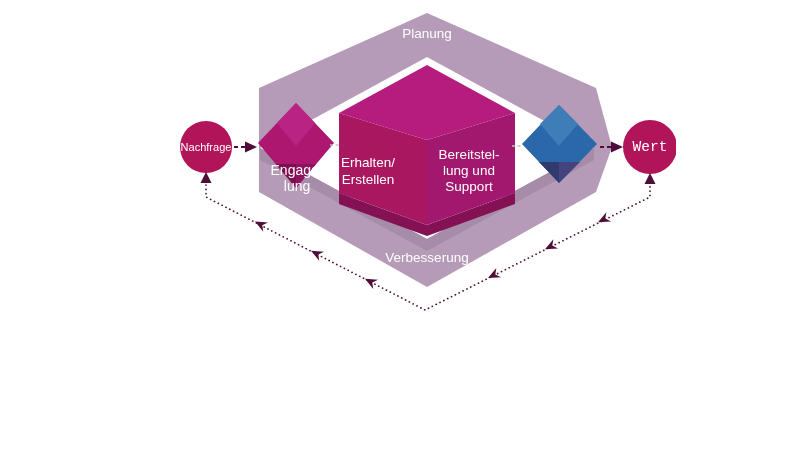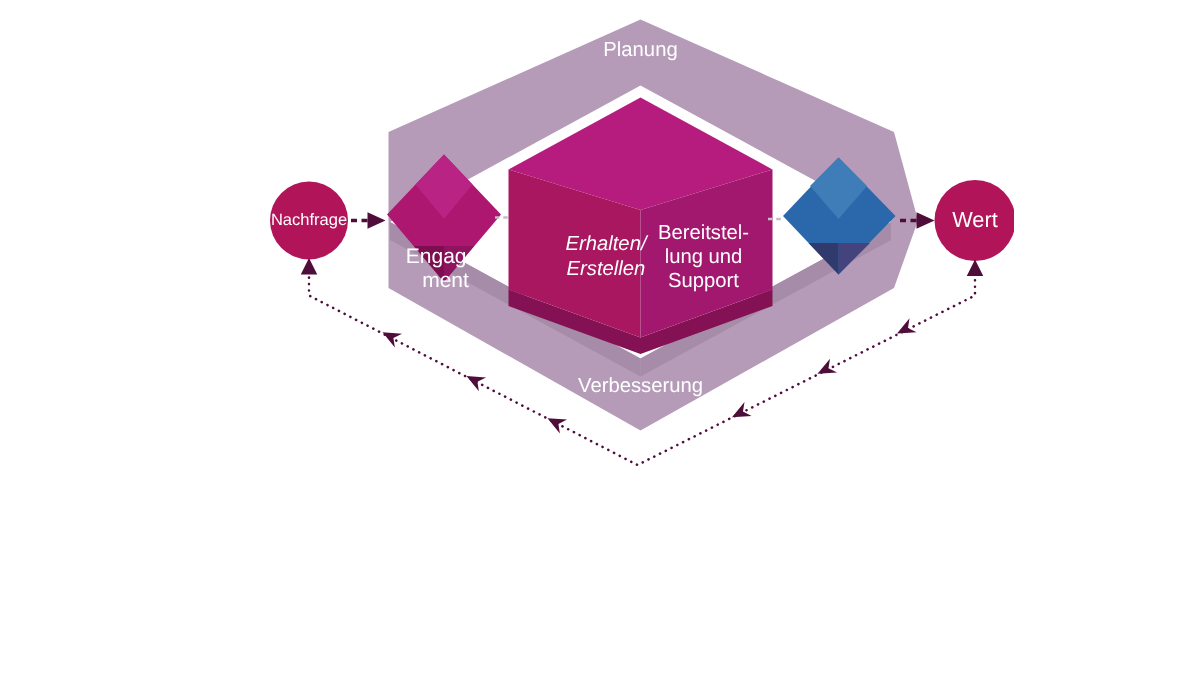--- a/index.html
+++ b/index.html
@@ -4,25 +4,25 @@
 <style>
   html,body{margin:0;padding:0;background:#ffffff;}
   .stage{position:relative;width:676px;height:450px;background:#ffffff;overflow:hidden;
          font-family:"Liberation Sans",sans-serif;}
   .stage svg{position:absolute;left:0;top:0;}
   .lbl{position:absolute;color:#ffffff;text-align:center;white-space:nowrap;
        transform:translate(-50%,-50%);}
   .lbl-planung{left:427px;top:33px;font-size:13.5px;}
   .lbl-verbesserung{left:427px;top:257px;font-size:13.5px;}
   .lbl-nachfrage{left:206px;top:147px;font-size:11px;text-align:center;}
-  .lbl-wert{left:650px;top:147px;font-size:14.5px;}
+  .lbl-wert{left:650px;top:147px;font-size:14.5px;font-family:Liberation Mono, monospace;}
   .lbl-engagement{left:297px;top:146px;font-size:14px;line-height:16px;margin-top:32px;}
   .lbl-products{left:559px;top:144px;font-size:12.5px;line-height:14px;}
   .lbl-cube-top{left:427px;top:100px;font-size:14px;line-height:16px;}
-  .lbl-cube-left{left:404px;top:171px;font-size:13.5px;line-height:16.5px;font-style:italic;}
+  .lbl-cube-left{left:368px;top:171px;font-size:13.5px;line-height:16.5px;}
   .lbl-cube-right{left:469px;top:171px;font-size:13.5px;line-height:16px;}
 </style>
 </head>
 <body>
 
 <div class="stage">
 
   <svg width="800" height="450" viewBox="0 0 800 450">
 
     <polygon points="427,13 596,88 612,147 596,192 427,287 259,192 259,88" fill="#b59bb8"></polygon>
@@ -72,21 +72,21 @@
     <path d="M0,0 L-12,-5.2 L-8.2,0 L-12,5.2 Z" transform="translate(488,278.1) rotate(153.1)" fill="#4f0d39"></path>
   </svg>
 
   <div class="lbl lbl-planung">Planung</div>
   <div class="lbl lbl-verbesserung">Verbesserung</div>
   <div class="lbl lbl-nachfrage">Nachfrage</div>
   <div class="lbl lbl-wert">Wert</div>
 
   <div class="lbl lbl-engagement">
     <div>Engage-</div>
-    <div>ment</div>
+    <div>lung</div>
   </div>
 
 
 
   <div class="lbl lbl-cube-left">
     <div>Erhalten/</div>
     <div>Erstellen</div>
   </div>
 
   <div class="lbl lbl-cube-right">

